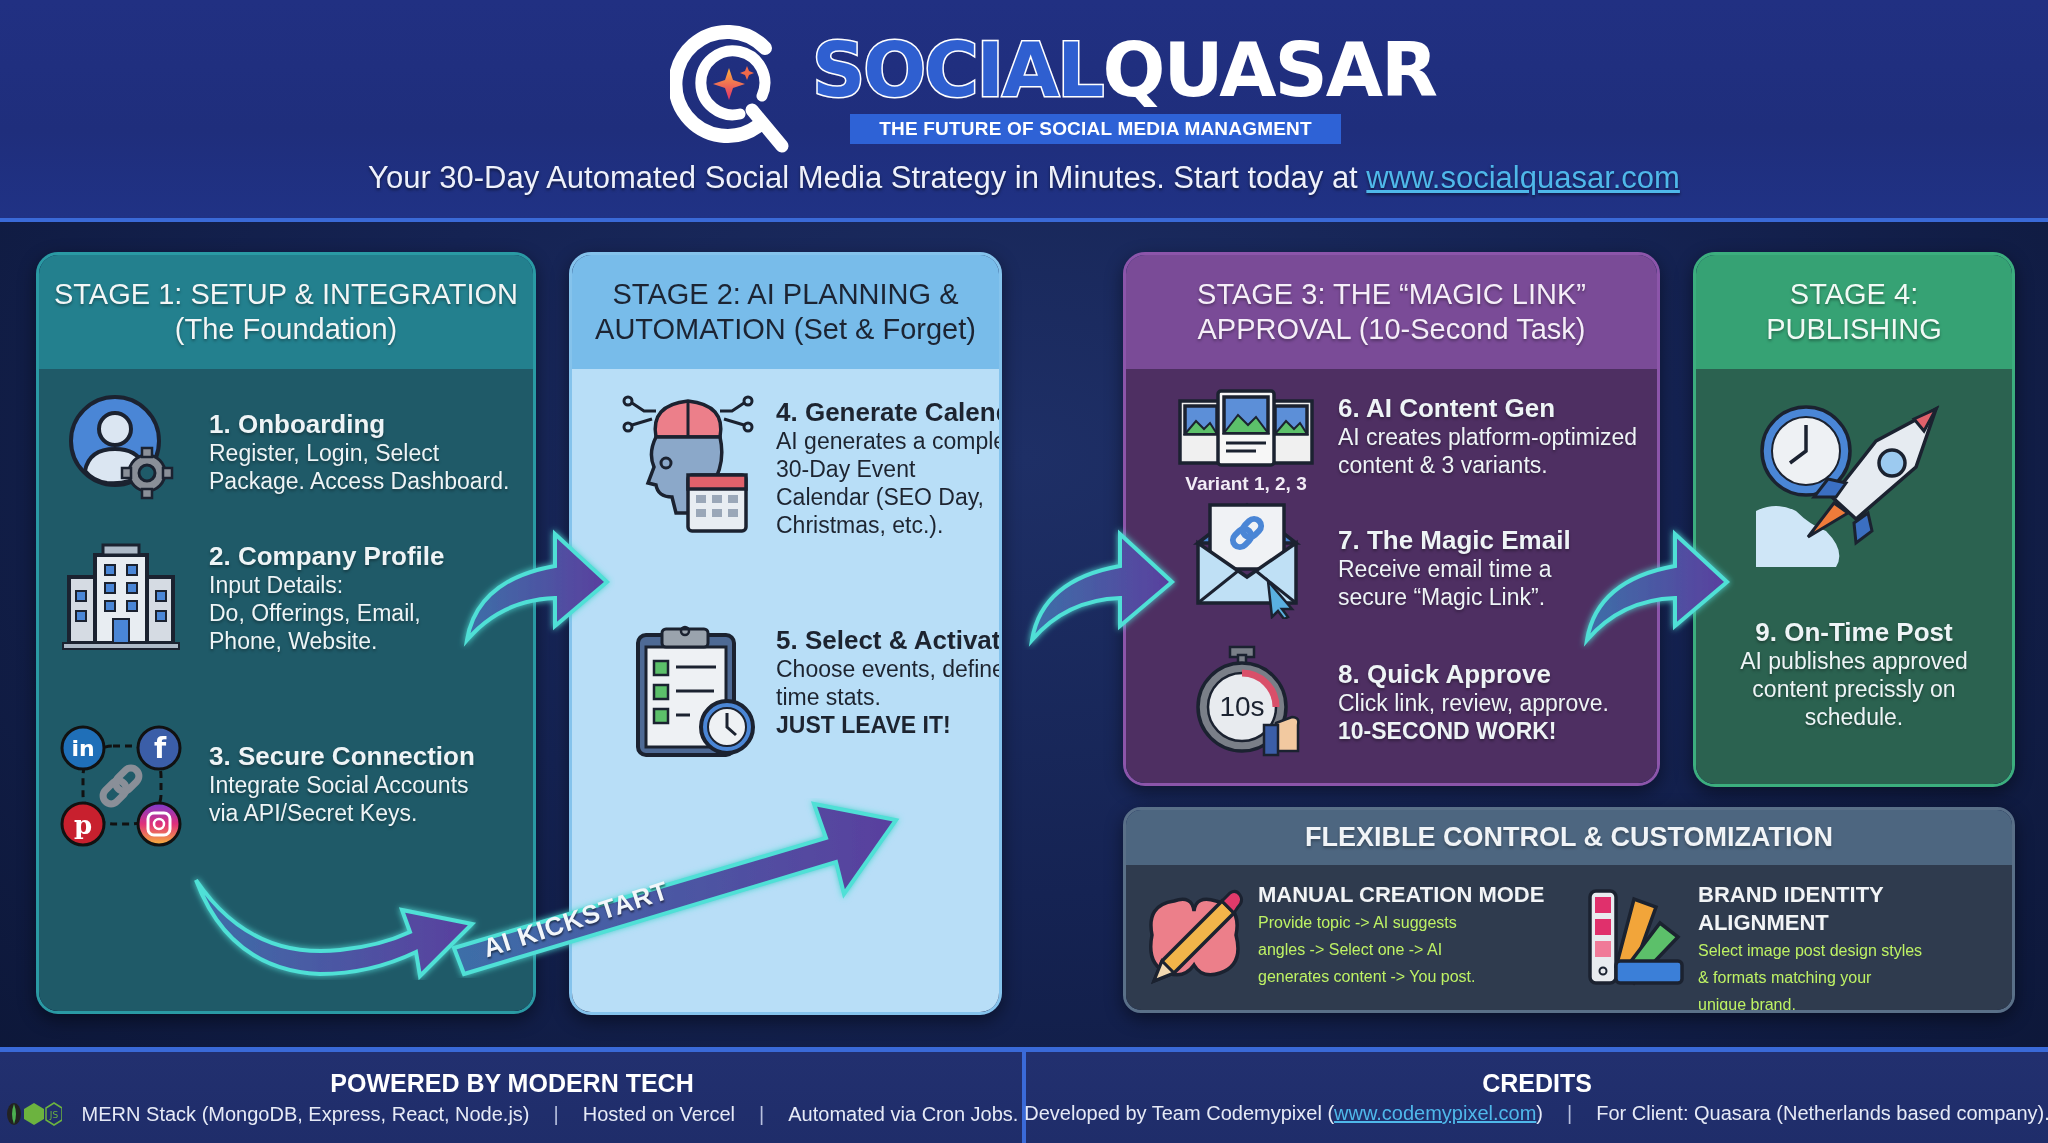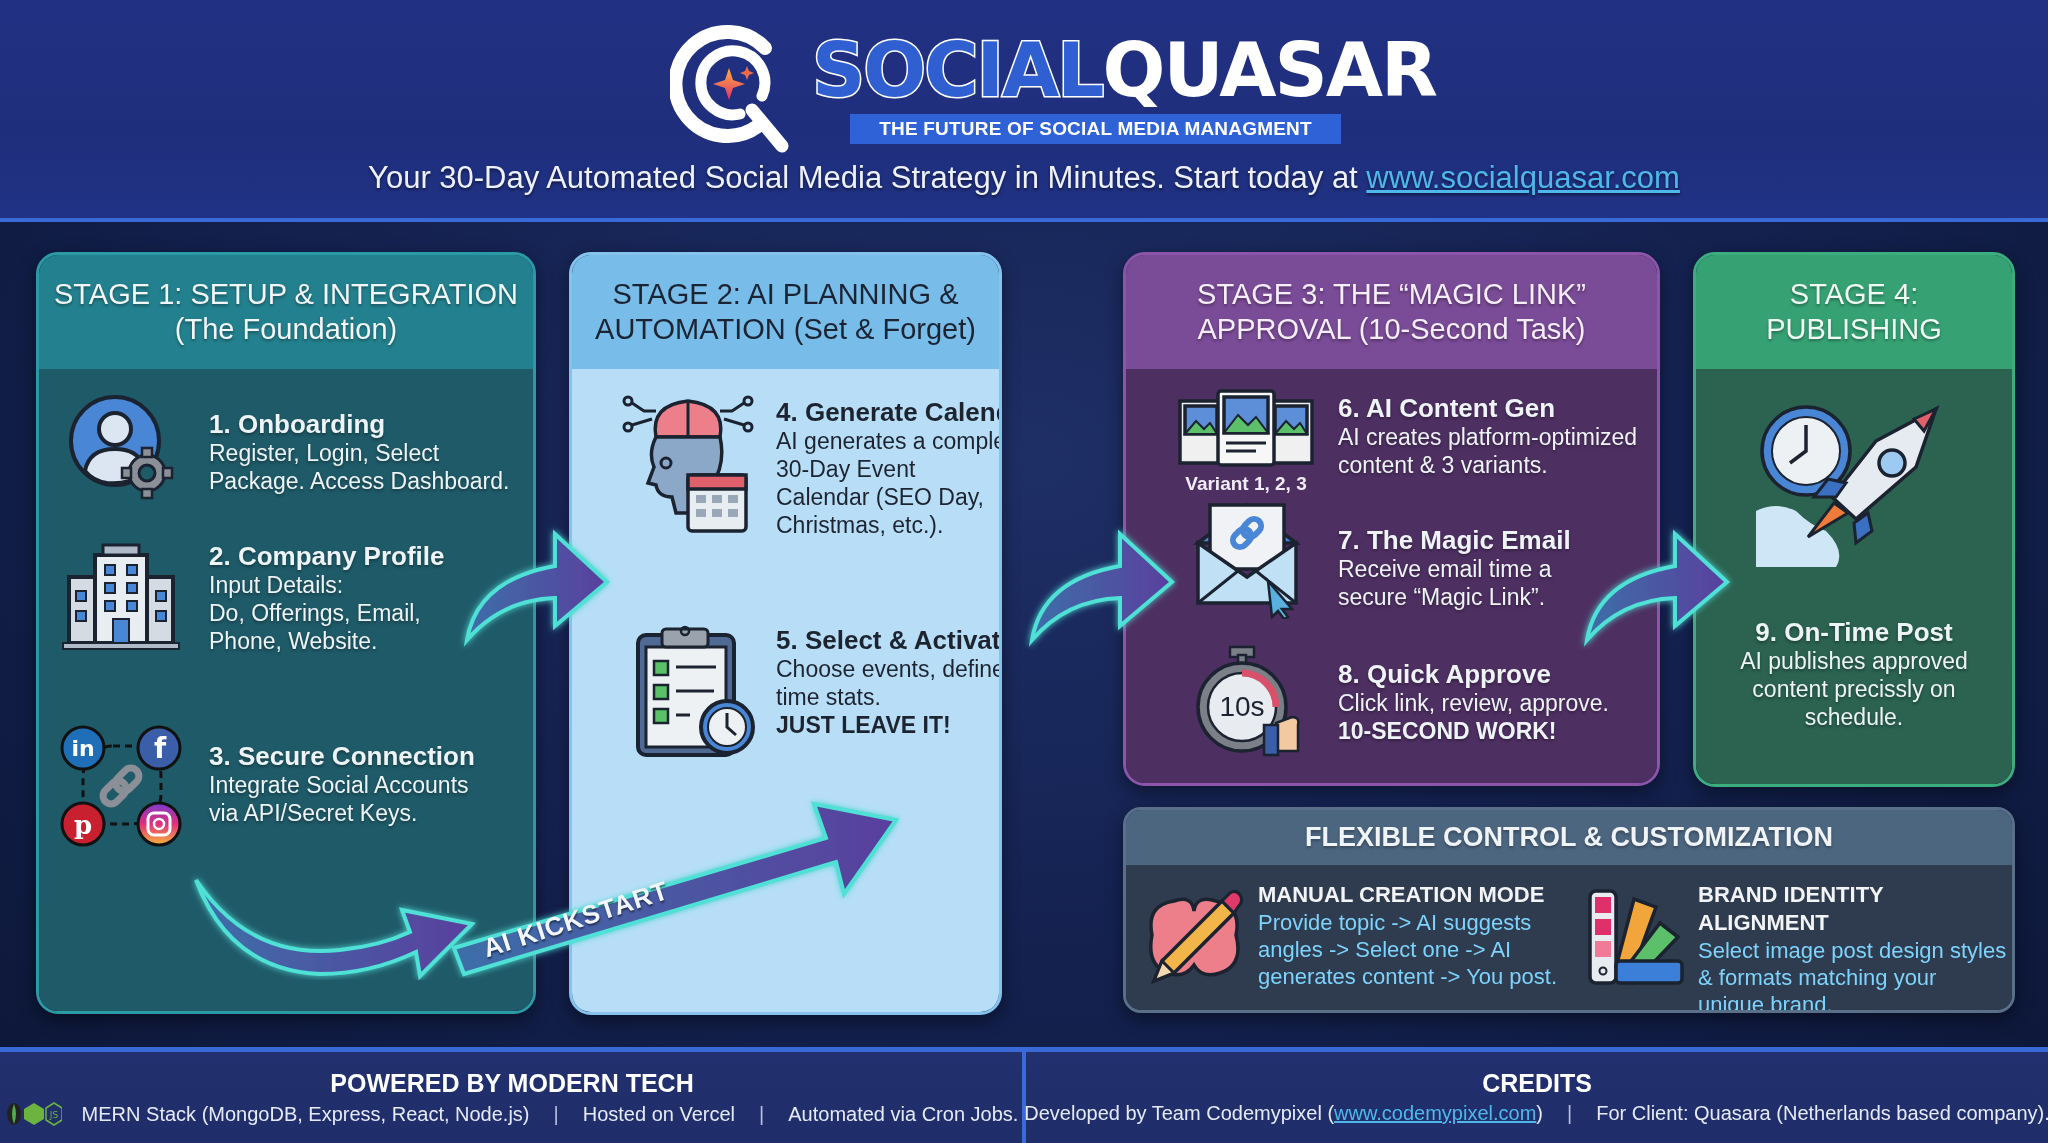--- a/index.html
+++ b/index.html
@@ -87,21 +87,21 @@
     left: 1123px; top: 807px; width: 892px; height: 206px;
     border-radius: 18px; overflow: hidden; border: 3px solid #5a7088;
     box-shadow: 0 6px 18px rgba(0,0,0,0.45);
   }
   .flex-head {
     height: 55px; background: #4d6680; display: flex; align-items: center; justify-content: center;
     font-weight: bold; font-size: 27px; color: #f1f4f7; text-shadow: 0 2px 3px rgba(0,0,0,0.3);
   }
   .flex-body { position: relative; height: 145px; background: #2f3b4e; }
   .flex-item-title { font-weight: bold; font-size: 22px; display: block; line-height: 28px; color:#f2f4f6; }
-  .flex-item-desc { display: block; font-size: 22px; line-height: 27px; white-space: pre-line; color: #7dd3fc; }
+  .flex-item-desc { display: block; font-size: 16px; line-height: 27px; white-space: pre-line; color: #bef264; }
 
   
   .footer {
     left: 0; top: 1047px; width: 2048px; height: 96px;
     background: linear-gradient(180deg, #22306f 0%, #1f2d6a 100%);
     border-top: 5px solid #3a6ad8;
   }
   .footer-col { position: absolute; top: 0; height: 96px; text-align: center; }
   .footer-left { left: 0; width: 1024px; }
   .footer-right { left: 1026px; width: 1022px; }

